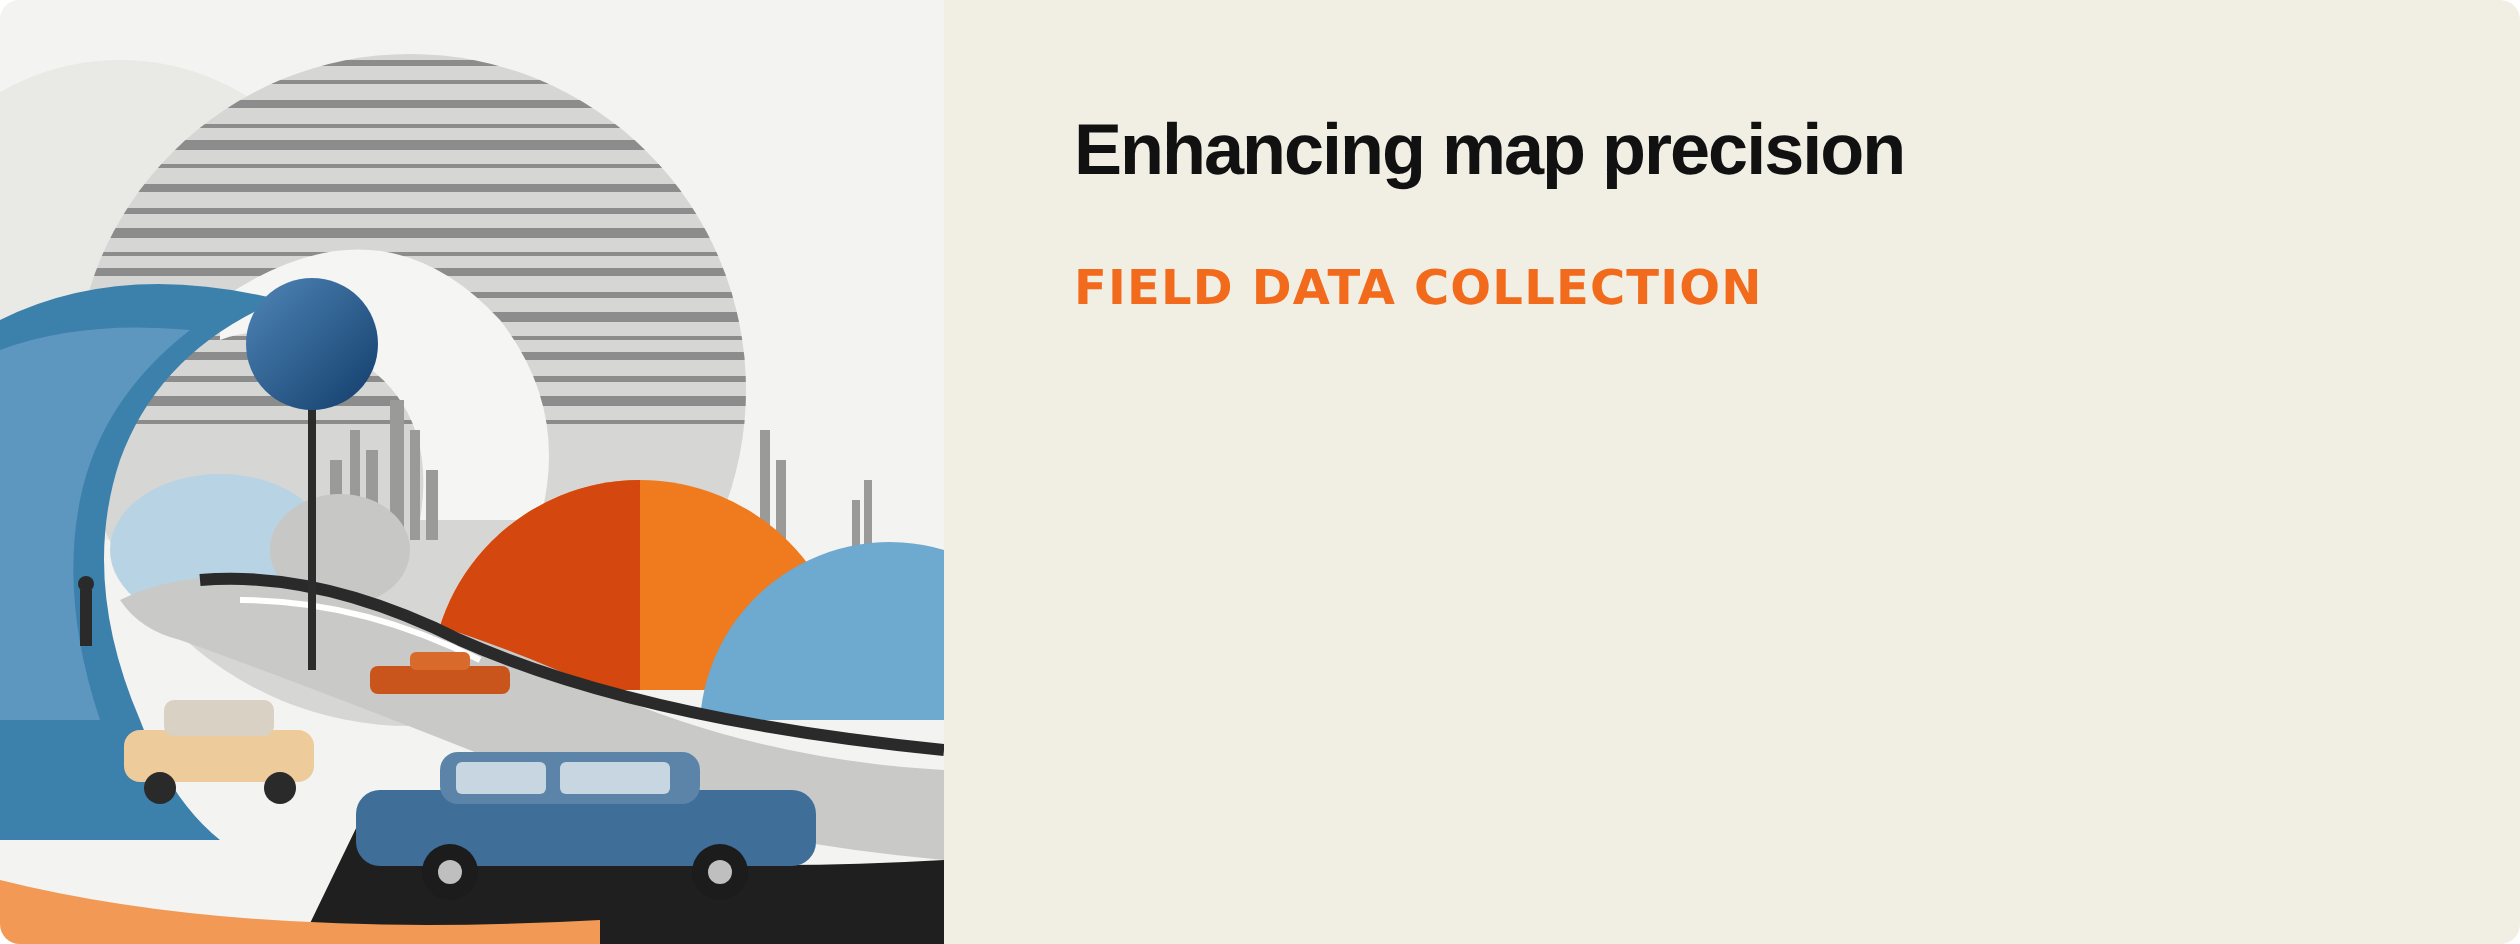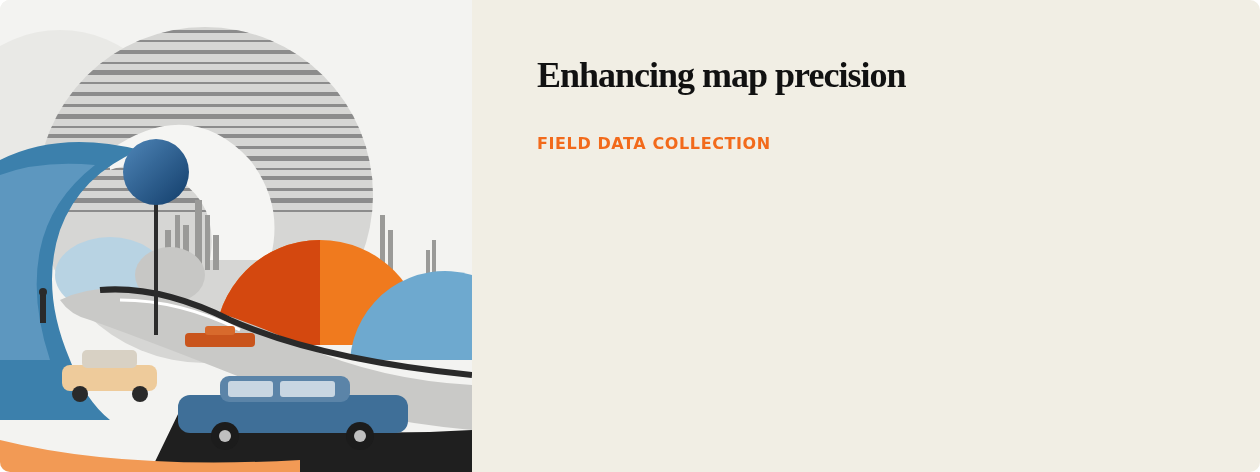--- a/index.html
+++ b/index.html
@@ -24,32 +24,32 @@
     overflow: hidden;
   }
   .hero svg { display: block; }
   .content {
     flex: 1;
     padding-left: 65px;
     padding-top: 52px;
   }
   .title {
     margin: 0;
-    font-family: Liberation Serif, serif;
+    font-family: Liberation Sans, sans-serif;
     font-weight: bold;
     font-size: 36px;
     letter-spacing: -1px;
     color: #111111;
     line-height: 46px;
   }
   .eyebrow {
     margin-top: 33px;
     font-family: "DejaVu Sans", sans-serif;
     font-weight: bold;
-    font-size: 16px;
+    font-size: 24px;
     letter-spacing: 0.6px;
     color: #f26a1b;
     line-height: 26px;
   }
   .desc {
     margin-top: 27px;
     font-family: "DejaVu Sans", sans-serif;
     font-size: 24px;
     color: #161616;
     line-height: 38px;

